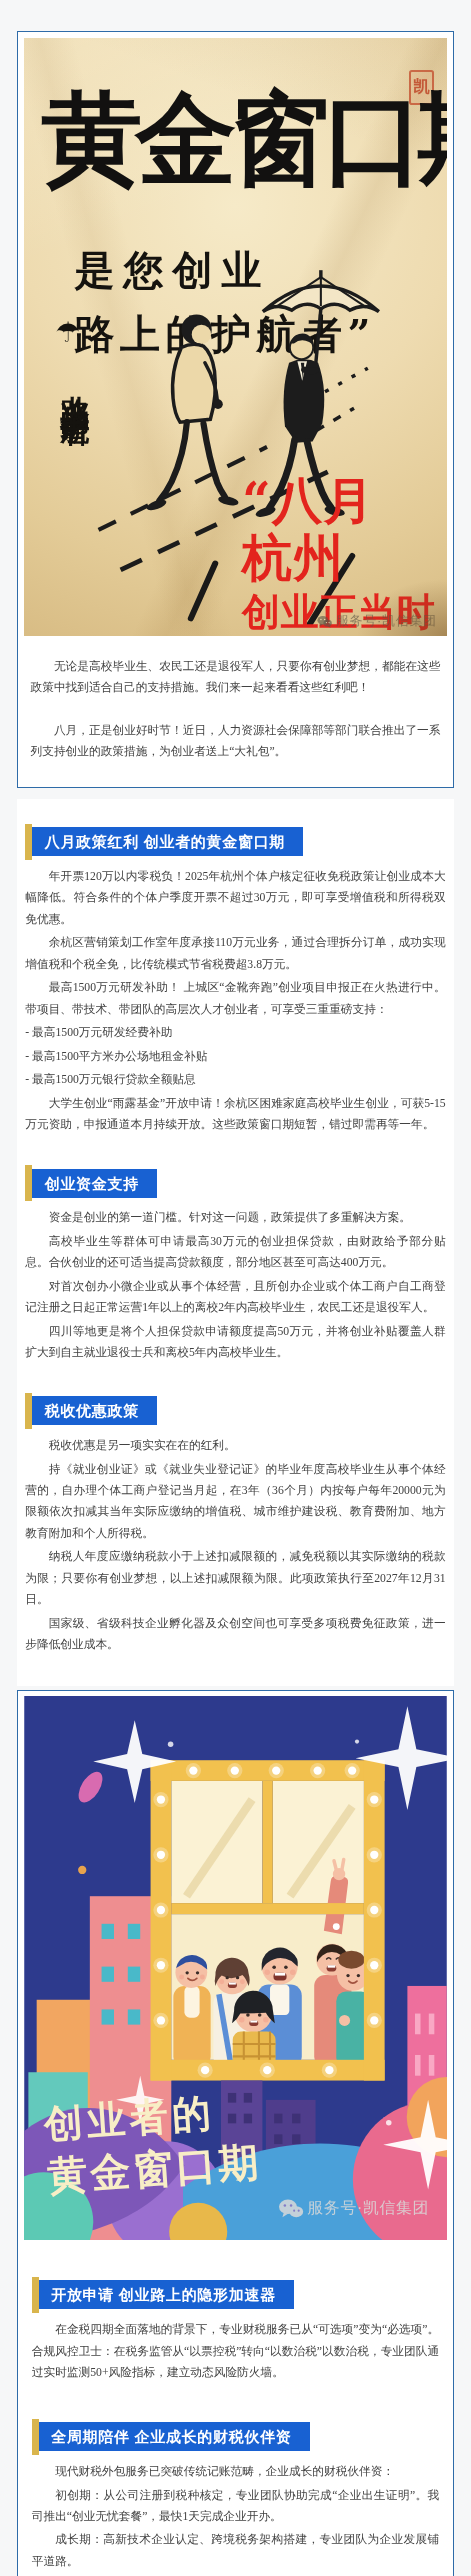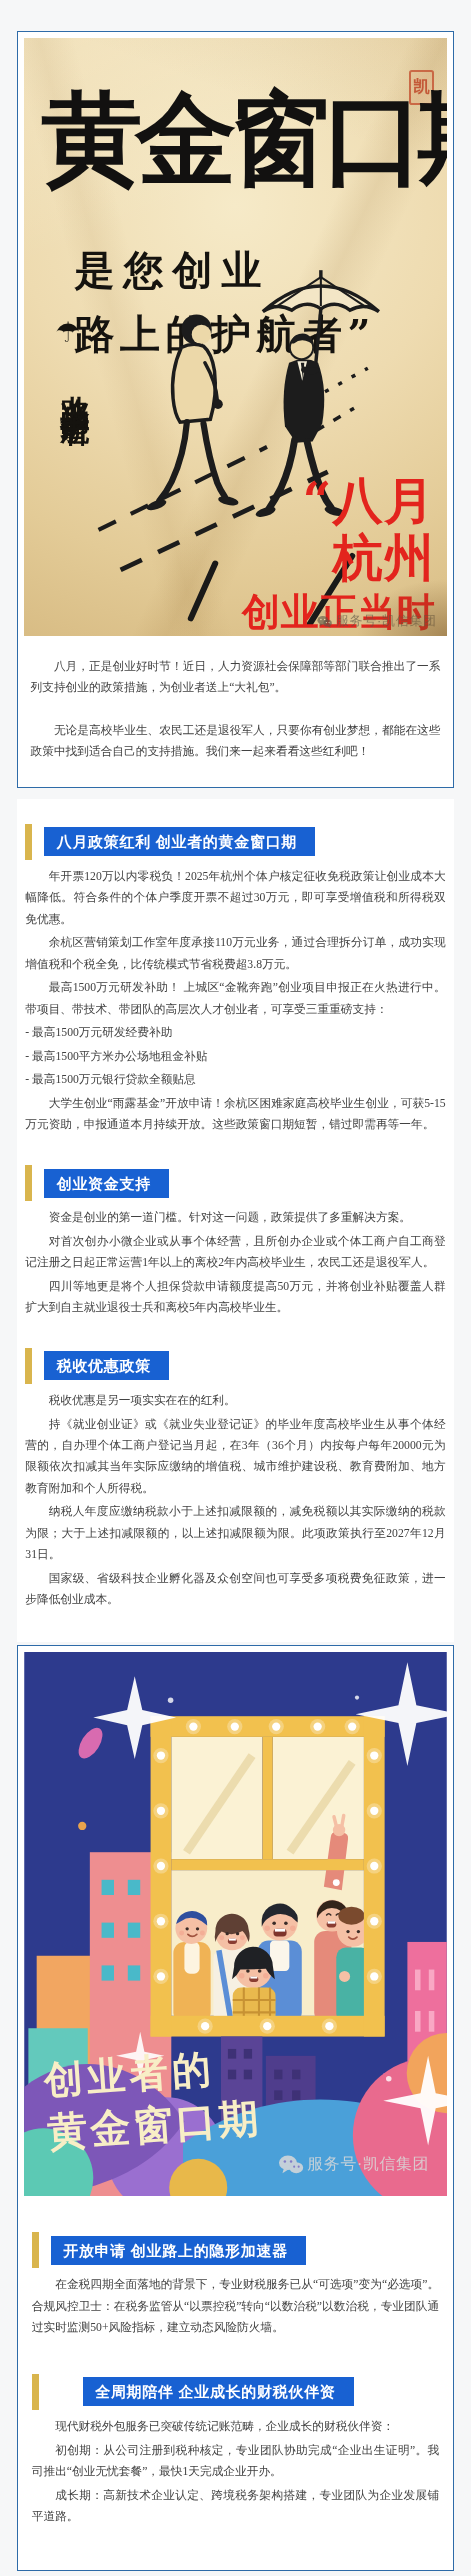--- a/index.html
+++ b/index.html
@@ -51,21 +51,21 @@
     position:absolute;left:32px;top:334px;height:257px;
     writing-mode:vertical-rl;text-orientation:upright;
     font-family:"DejaVu Serif","Liberation Serif",serif;
     font-weight:900;font-size:29px;letter-spacing:3.5px;color:#15130f;
   }
   .b-walkers{position:absolute;left:69px;top:228px;}
   .slash{position:absolute;width:6.2px;background:#191919;border-radius:3.5px;}
   .slash-1{left:176px;top:520px;height:66px;transform:rotate(24deg);}
   .slash-2{left:304px;top:509px;height:86px;transform:rotate(32deg);}
   .b-red{
-    position:absolute;right:11px;top:434px;text-align:right;
+    position:absolute;right:11px;top:434px;
     font-family:"DejaVu Serif","Liberation Serif",serif;
     font-weight:900;color:#e3241d;
   }
   .b-red .r-big{font-size:50px;line-height:57px;letter-spacing:1.4px;white-space:nowrap;}
   .b-red .r-mid{font-size:38px;line-height:43px;margin-top:4.1px;letter-spacing:0.7px;white-space:nowrap;}
   .seal{
     position:absolute;right:12.4px;top:32px;width:25px;height:35px;
     border:2.1px solid rgba(196,83,50,.8);border-radius:2.8px;
     background:rgba(230,120,80,.12);color:rgba(190,70,40,.85);
     font-family:"DejaVu Serif","Liberation Serif",serif;font-weight:bold;font-size:16.6px;
@@ -84,29 +84,29 @@
     font-size:11.7px;line-height:21.4px;color:#424242;
     text-align:justify;text-indent:2em;margin:2.1px 0;
   }
   .intro .body-p + .body-p{margin-top:21.4px;}
   .plain{text-indent:0;}
 
   .sec-h{position:relative;display:table;margin:33px 0 9.7px;}
   .sec-h.first{margin-top:0;}
   .sec-h .gold{position:absolute;left:0;top:-3.5px;bottom:-3.5px;width:7px;background:#d9b54d;}
   .sec-h .blue{
-    position:relative;margin-left:19px;background:#1861d2;color:#ffffff;
+    position:relative;margin-left:7px;background:#1861d2;color:#ffffff;
     font-weight:bold;font-size:15px;line-height:1;letter-spacing:0.7px;
     padding:7px 18px 7px 12.4px;white-space:nowrap;
   }
 
   .cardc-text{padding:40px 8.3px 41px;}
   .cardc-text .sec-h{margin-top:0;}
   .cardc-text .sec-h + .body-p{margin-top:5.5px;}
-  .sec-h.gap-top{margin-top:39px;padding-left:32px;}
+  .sec-h.gap-top{margin-top:39px;}
 
   .poster{display:block;width:423px;height:544px;}
 </style>
 </head>
 <body>
 
 <div class="page">
 
   <div class="card card-bordered card-a">
     <div class="banner">
@@ -178,22 +178,22 @@
           <ellipse cx="25.5" cy="19" rx="10" ry="8" fill="rgba(94,86,70,.62)"></ellipse>
           <polygon points="30,25 33,30 26,27" fill="rgba(94,86,70,.62)"></polygon>
           <circle cx="22.5" cy="17.5" r="1.5" fill="#e6d6ac"></circle>
             <circle cx="29" cy="17.5" r="1.5" fill="#e6d6ac"></circle>
         </svg>
         <span>服务号·凯信集团</span>
       </div>
     </div>
 
     <div class="intro">
+      <p class="body-p">无论是高校毕业生、农民工还是退役军人，只要你有创业梦想，都能在这些政策中找到适合自己的支持措施。我们来一起来看看这些红利吧！</p>
       <p class="body-p">八月，正是创业好时节！近日，人力资源社会保障部等部门联合推出了一系列支持创业的政策措施，为创业者送上“大礼包”。</p>
-      <p class="body-p">无论是高校毕业生、农民工还是退役军人，只要你有创业梦想，都能在这些政策中找到适合自己的支持措施。我们来一起来看看这些红利吧！</p>
     </div>
   </div>
 
   <div class="card card-b">
 
     <div class="sec-h first">
       <div class="gold"></div>
       <div class="blue">八月政策红利 创业者的黄金窗口期</div>
     </div>
     <p class="body-p">年开票120万以内零税负！2025年杭州个体户核定征收免税政策让创业成本大幅降低。符合条件的个体户季度开票不超过30万元，即可享受增值税和所得税双免优惠。</p>
@@ -202,30 +202,31 @@
     <p class="body-p plain">- 最高1500万元研发经费补助</p>
     <p class="body-p plain">- 最高1500平方米办公场地租金补贴</p>
     <p class="body-p plain">- 最高1500万元银行贷款全额贴息</p>
     <p class="body-p">大学生创业“雨露基金”开放申请！余杭区困难家庭高校毕业生创业，可获5-15万元资助，申报通道本月持续开放。这些政策窗口期短暂，错过即需再等一年。</p>
 
     <div class="sec-h">
       <div class="gold"></div>
       <div class="blue">创业资金支持</div>
     </div>
     <p class="body-p">资金是创业的第一道门槛。针对这一问题，政策提供了多重解决方案。</p>
+    <p class="body-p">高校毕业生等群体可申请最高30万元的创业担保贷款，由财政给予部分贴息。合伙创业的还可适当提高贷款额度，部分地区甚至可高达400万元。</p>
     <p class="body-p">对首次创办小微企业或从事个体经营，且所创办企业或个体工商户自工商登记注册之日起正常运营1年以上的离校2年内高校毕业生，农民工还是退役军人。</p>
     <p class="body-p">四川等地更是将个人担保贷款申请额度提高50万元，并将创业补贴覆盖人群扩大到自主就业退役士兵和离校5年内高校毕业生。</p>
 
     <div class="sec-h">
       <div class="gold"></div>
       <div class="blue">税收优惠政策</div>
     </div>
     <p class="body-p">税收优惠是另一项实实在在的红利。</p>
     <p class="body-p">持《就业创业证》或《就业失业登记证》的毕业年度高校毕业生从事个体经营的，自办理个体工商户登记当月起，在3年（36个月）内按每户每年20000元为限额依次扣减其当年实际应缴纳的增值税、城市维护建设税、教育费附加、地方教育附加和个人所得税。</p>
-    <p class="body-p">纳税人年度应缴纳税款小于上述扣减限额的，减免税额以其实际缴纳的税款为限；大于上述扣减限额的，以上述扣减限额为限。此项政策执行至2027年12月31日。</p>
+    <p class="body-p">纳税人年度应缴纳税款小于上述扣减限额的，减免税额以其实际缴纳的税款为限；只要你有创业梦想，以上述扣减限额为限。此项政策执行至2027年12月31日。</p>
     <p class="body-p">国家级、省级科技企业孵化器及众创空间也可享受多项税费免征政策，进一步降低创业成本。</p>
   </div>
 
   <div class="card card-bordered card-c">
 
     <svg class="poster" viewBox="0 0 612 788">
 
       <rect width="612" height="788" fill="#2d3a8d"></rect>
 
       <ellipse cx="96" cy="132" rx="13" ry="25" fill="#d86bb0" transform="rotate(32 96 132)"></ellipse>

